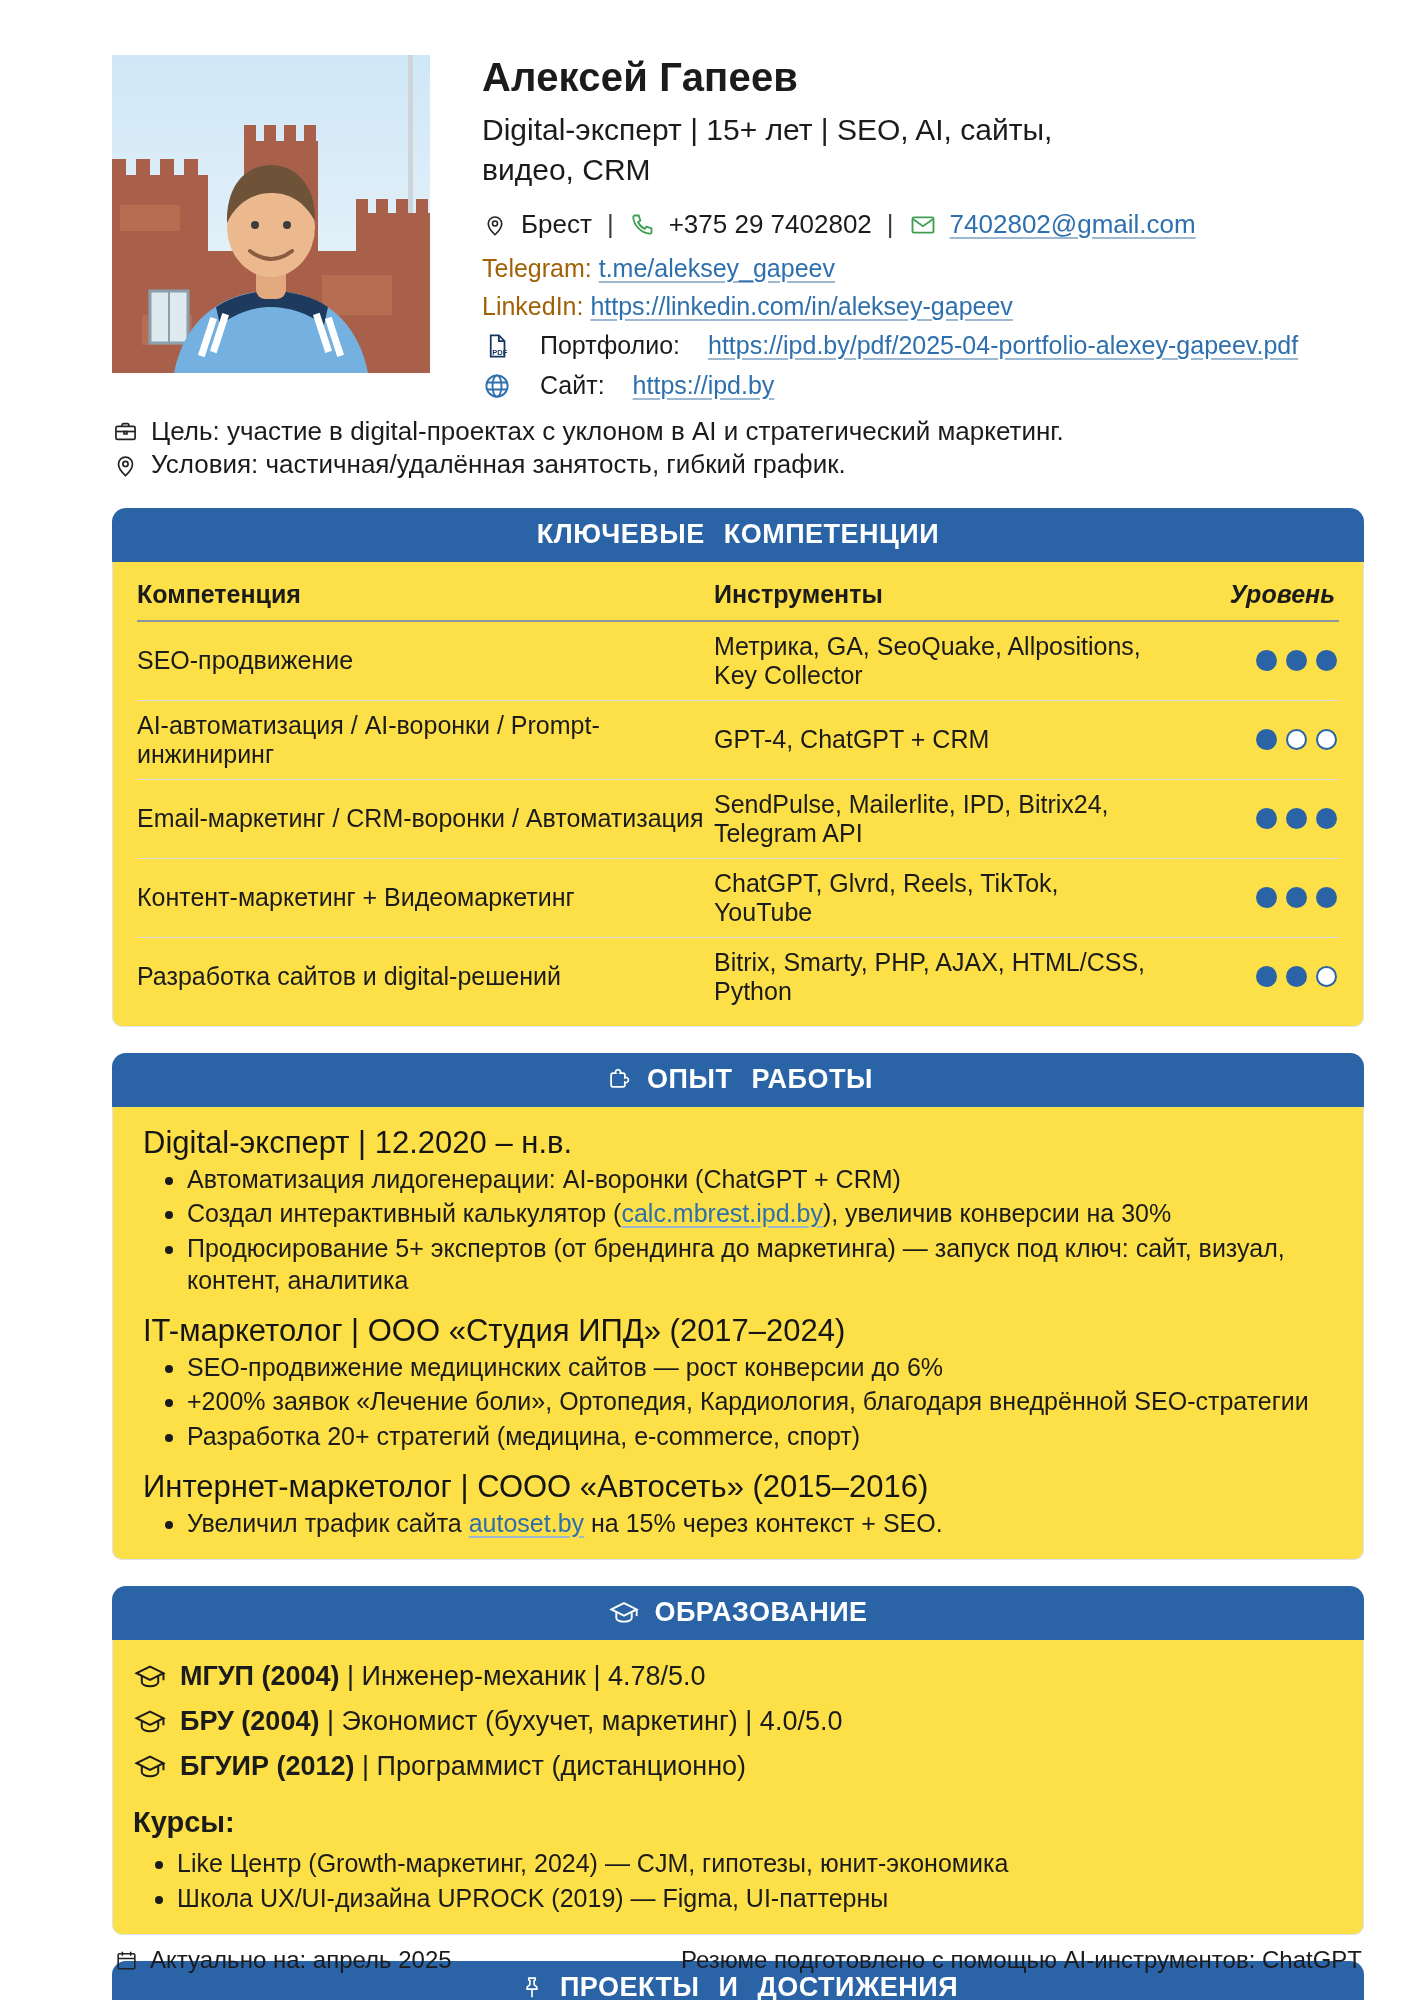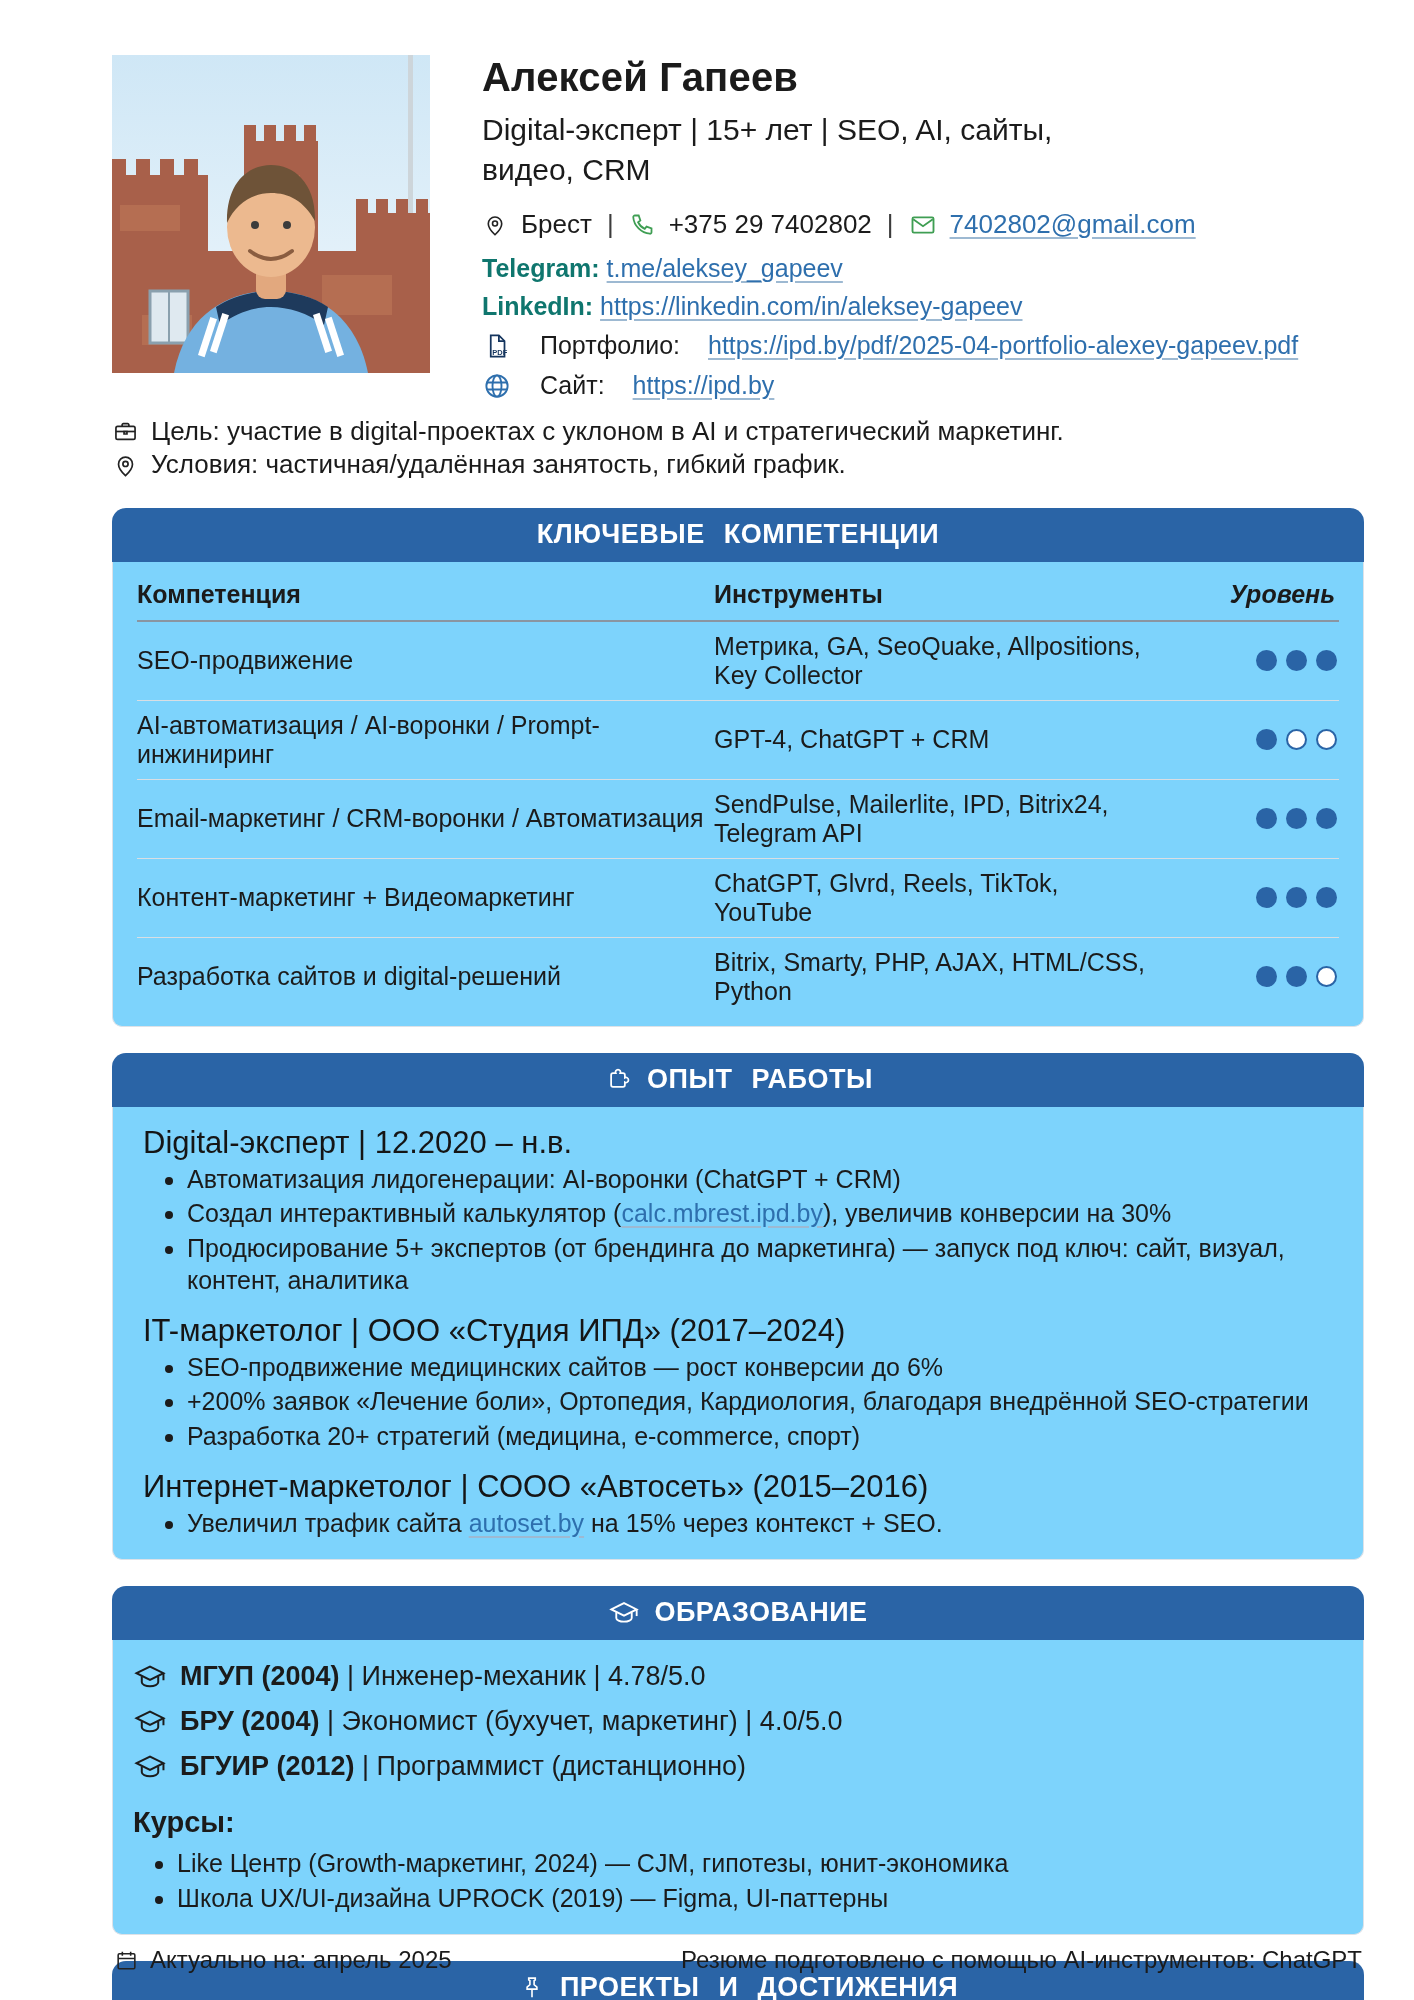--- a/index.html
+++ b/index.html
@@ -17,31 +17,31 @@
   .contact-row { display:flex; align-items:center; gap:13px; font-size:26px; margin-bottom:14px; }
   .sep { color:#3c3c3c; padding:0 2px; }
   .icon { display:inline-flex; align-items:center; justify-content:center; }
   .icon svg { display:block; }
   .ic-dark { color:#222; }
   .ic-green { color:#3f9e53; }
   .ic-navy { color:#15355e; }
   .ic-blue { color:#2e6fad; }
   a.link { color:#2e6fad; text-decoration:underline; text-decoration-color:#9db9d2; text-underline-offset:4px; cursor:pointer; }
   .social-line { font-size:25px; margin-bottom:9px; }
-  .social-line .lbl { color:#0f766e;font-weight:bold; }
+  .social-line .lbl { color:#a16207; }
   .res-line { display:flex; gap:28px; font-size:25px; margin-top:10px; }
 
   
   .goal-block { margin-top:14px; }
   .goal-line { display:flex; align-items:center; gap:12px; font-size:26px; line-height:1.28; }
 
   
   section { margin-top:26px; }
   .section-header { background:#2a64a6; color:#fff; height:54px; display:flex; align-items:center; justify-content:center; gap:14px; border-radius:14px 14px 0 0; font-size:27px; font-weight:700; letter-spacing:.5px; word-spacing:11px; }
-  .section-body { border:1px solid #dde2e8; border-top:none; border-radius:0 0 10px 10px; background:#7dd3fc; }
+  .section-body { border:1px solid #dde2e8; border-top:none; border-radius:0 0 10px 10px; background:#fde047; }
 
   
   .comp-body { padding:4px 24px 10px 24px; }
   table.comp { width:100%; border-collapse:collapse; font-size:25px; }
   table.comp th { text-align:left; font-weight:700; padding:14px 0 11px 0; border-bottom:2px solid #8a95a1; }
   table.comp th.col-level { text-align:right; padding-right:4px; }
   table.comp td { padding:10px 0; border-bottom:1.5px solid #d9dee3; vertical-align:middle; }
   table.comp tr:last-child td { border-bottom:none; }
   .col-skill { width:48%; }
   .col-tools { width:37%; }

